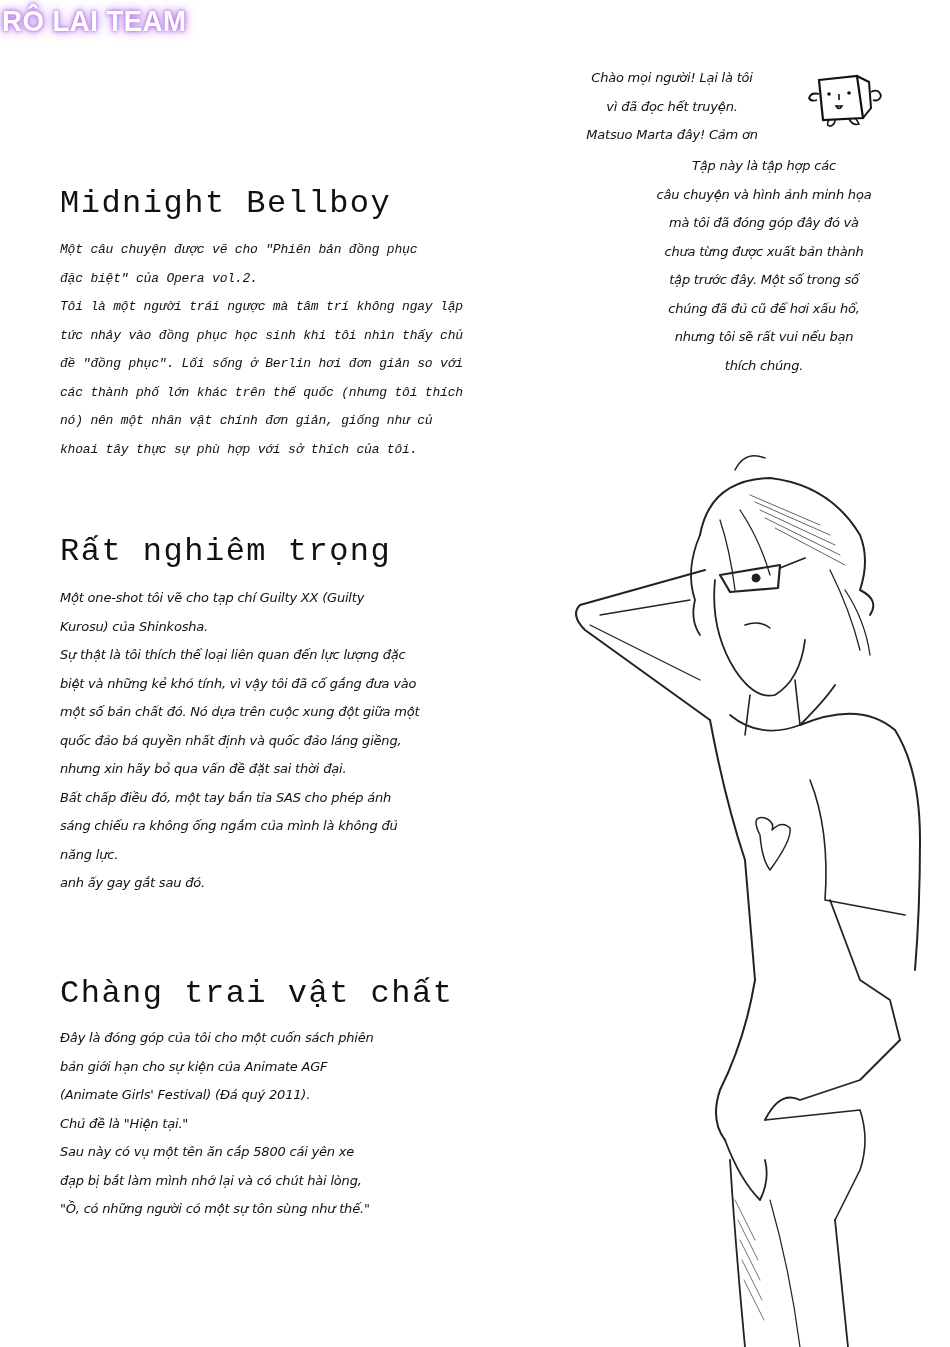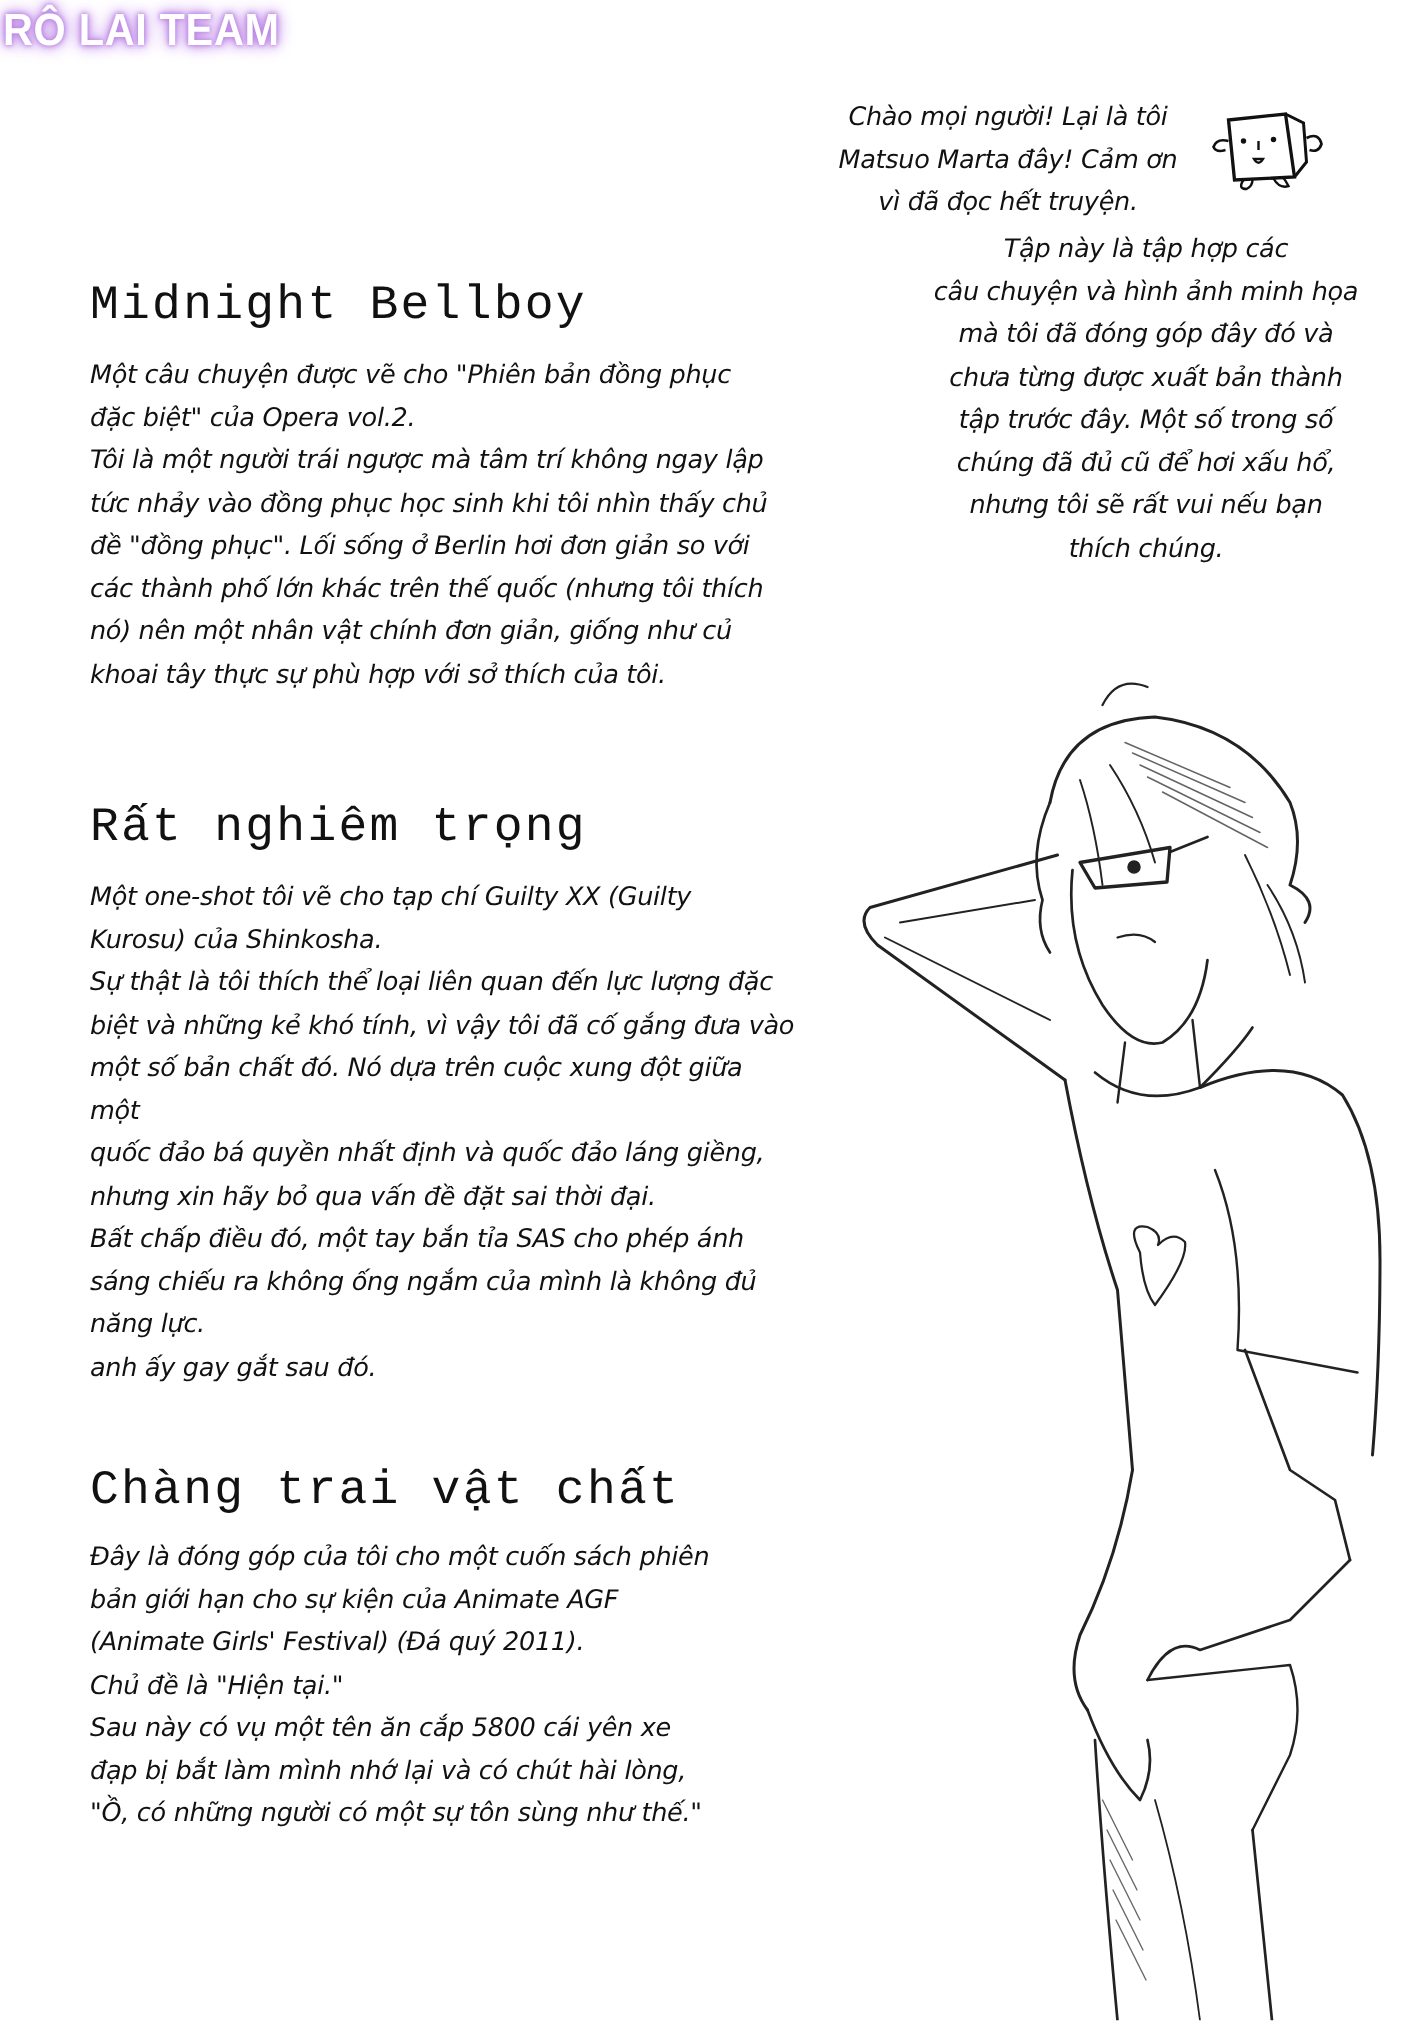--- a/index.html
+++ b/index.html
@@ -2,40 +2,40 @@
 <html><head>
 <meta charset="utf-8">
 <style>
   html, body { margin:0; padding:0; background:#ffffff; }
   body { width:950px; height:1347px; position:relative; overflow:hidden;
          font-family:"DejaVu Sans", sans-serif; color:#111; }
   .watermark { position:absolute; left:2px; top:4px; font-family:"Liberation Sans", sans-serif;
                font-weight:bold; font-size:30px; letter-spacing:0.5px; color:#ffffff;
                text-shadow:0 0 6px #b57be0, 0 0 10px #c99aec, 0 0 14px #d9b8f2, 0 0 3px #a866d8;
                transform:scaleX(0.92); transform-origin:left top; }
-  .hand { font-family:"DejaVu Sans", sans-serif; font-style:italic; font-size:17px;
+  .hand { font-family:"DejaVu Sans", sans-serif; font-style:italic; font-size:13px;
           line-height:28.5px; color:#111; letter-spacing:-0.2px; }
   .heading { font-family:Liberation Mono, monospace; font-size:32px; font-weight:normal;
              letter-spacing:1.5px; color:#111; margin:0; line-height:40px; }
   .section { position:absolute; left:60px; width:470px; }
   .section p { margin:0; }
   .greeting { position:absolute; left:552px; top:64px; width:240px; text-align:center; }
   .intro { position:absolute; left:610px; top:152px; width:308px; text-align:center; }
   .mascot { position:absolute; left:805px; top:68px; width:80px; height:60px; }
   .sketch { position:absolute; left:560px; top:440px; width:390px; height:907px; }
 </style>
 </head>
 <body>
 
 <div class="watermark">RÔ LAI TEAM</div>
 
 <div class="greeting hand">
   <div>Chào mọi người! Lại là tôi</div>
+  <div>vì đã đọc hết truyện.</div>
   <div>Matsuo Marta đây! Cảm ơn</div>
-  <div>vì đã đọc hết truyện.</div>
 </div>
 
 <svg class="mascot" viewBox="0 0 80 60">
   <path d="M14 12 L52 8 L58 50 L18 52 Z" fill="none" stroke="#111" stroke-width="2.2"></path>
   <path d="M52 8 L64 14 L66 40 L58 50" fill="none" stroke="#111" stroke-width="2"></path>
   <circle cx="24" cy="26" r="1.8" fill="#111"></circle>
   <circle cx="44" cy="25" r="1.8" fill="#111"></circle>
   <path d="M34 26 L34 32" stroke="#111" stroke-width="1.6"></path>
   <path d="M31 38 Q34 43 37 38 Z" fill="none" stroke="#111" stroke-width="1.6"></path>
   <path d="M14 26 Q6 24 4 30 Q6 34 12 32" fill="none" stroke="#111" stroke-width="1.8"></path>
@@ -50,21 +50,21 @@
   <div>mà tôi đã đóng góp đây đó và</div>
   <div>chưa từng được xuất bản thành</div>
   <div>tập trước đây. Một số trong số</div>
   <div>chúng đã đủ cũ để hơi xấu hổ,</div>
   <div>nhưng tôi sẽ rất vui nếu bạn</div>
   <div>thích chúng.</div>
 </div>
 
 <div class="section" style="top:184px;">
   <h2 class="heading">Midnight Bellboy</h2>
-  <div class="hand" style="margin-top:12px;">
+  <div class="hand" style="margin-top:12px;font-family:Liberation Mono, monospace;">
     <p>Một câu chuyện được vẽ cho "Phiên bản đồng phục</p>
     <p>đặc biệt" của Opera vol.2.</p>
     <p>Tôi là một người trái ngược mà tâm trí không ngay lập</p>
     <p>tức nhảy vào đồng phục học sinh khi tôi nhìn thấy chủ</p>
     <p>đề "đồng phục". Lối sống ở Berlin hơi đơn giản so với</p>
     <p>các thành phố lớn khác trên thế quốc (nhưng tôi thích</p>
     <p>nó) nên một nhân vật chính đơn giản, giống như củ</p>
     <p>khoai tây thực sự phù hợp với sở thích của tôi.</p>
   </div>
 </div>

